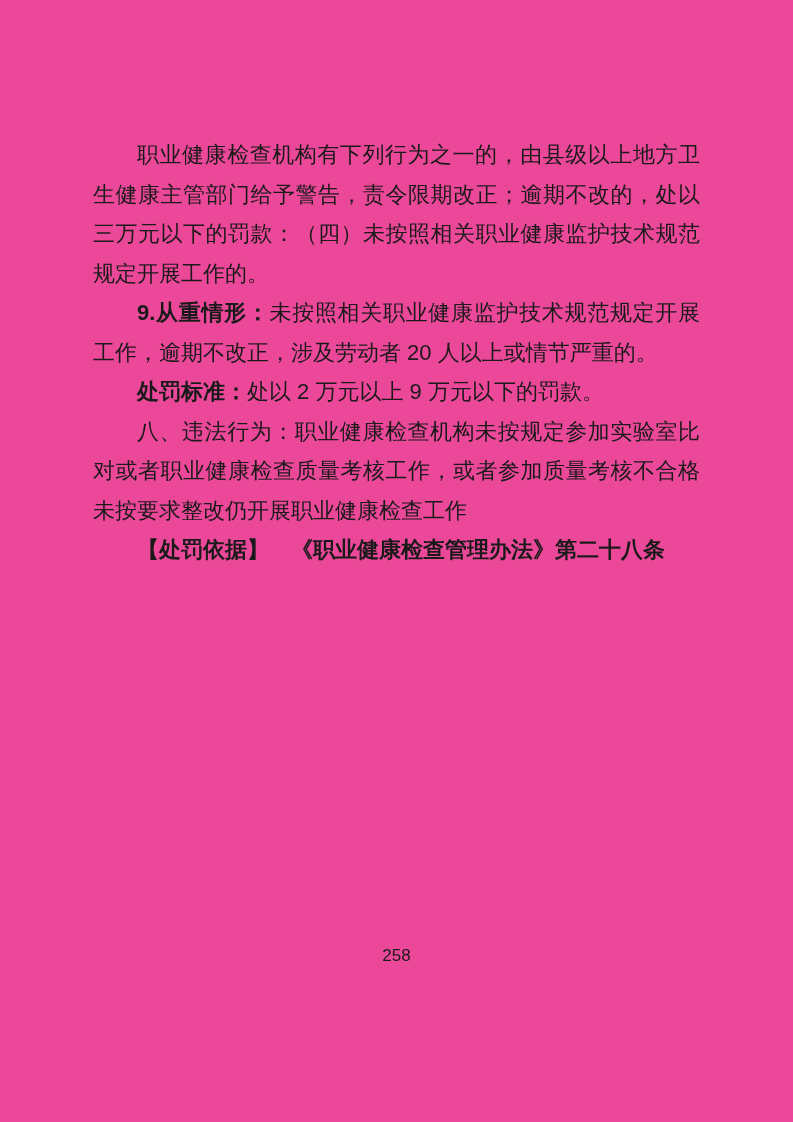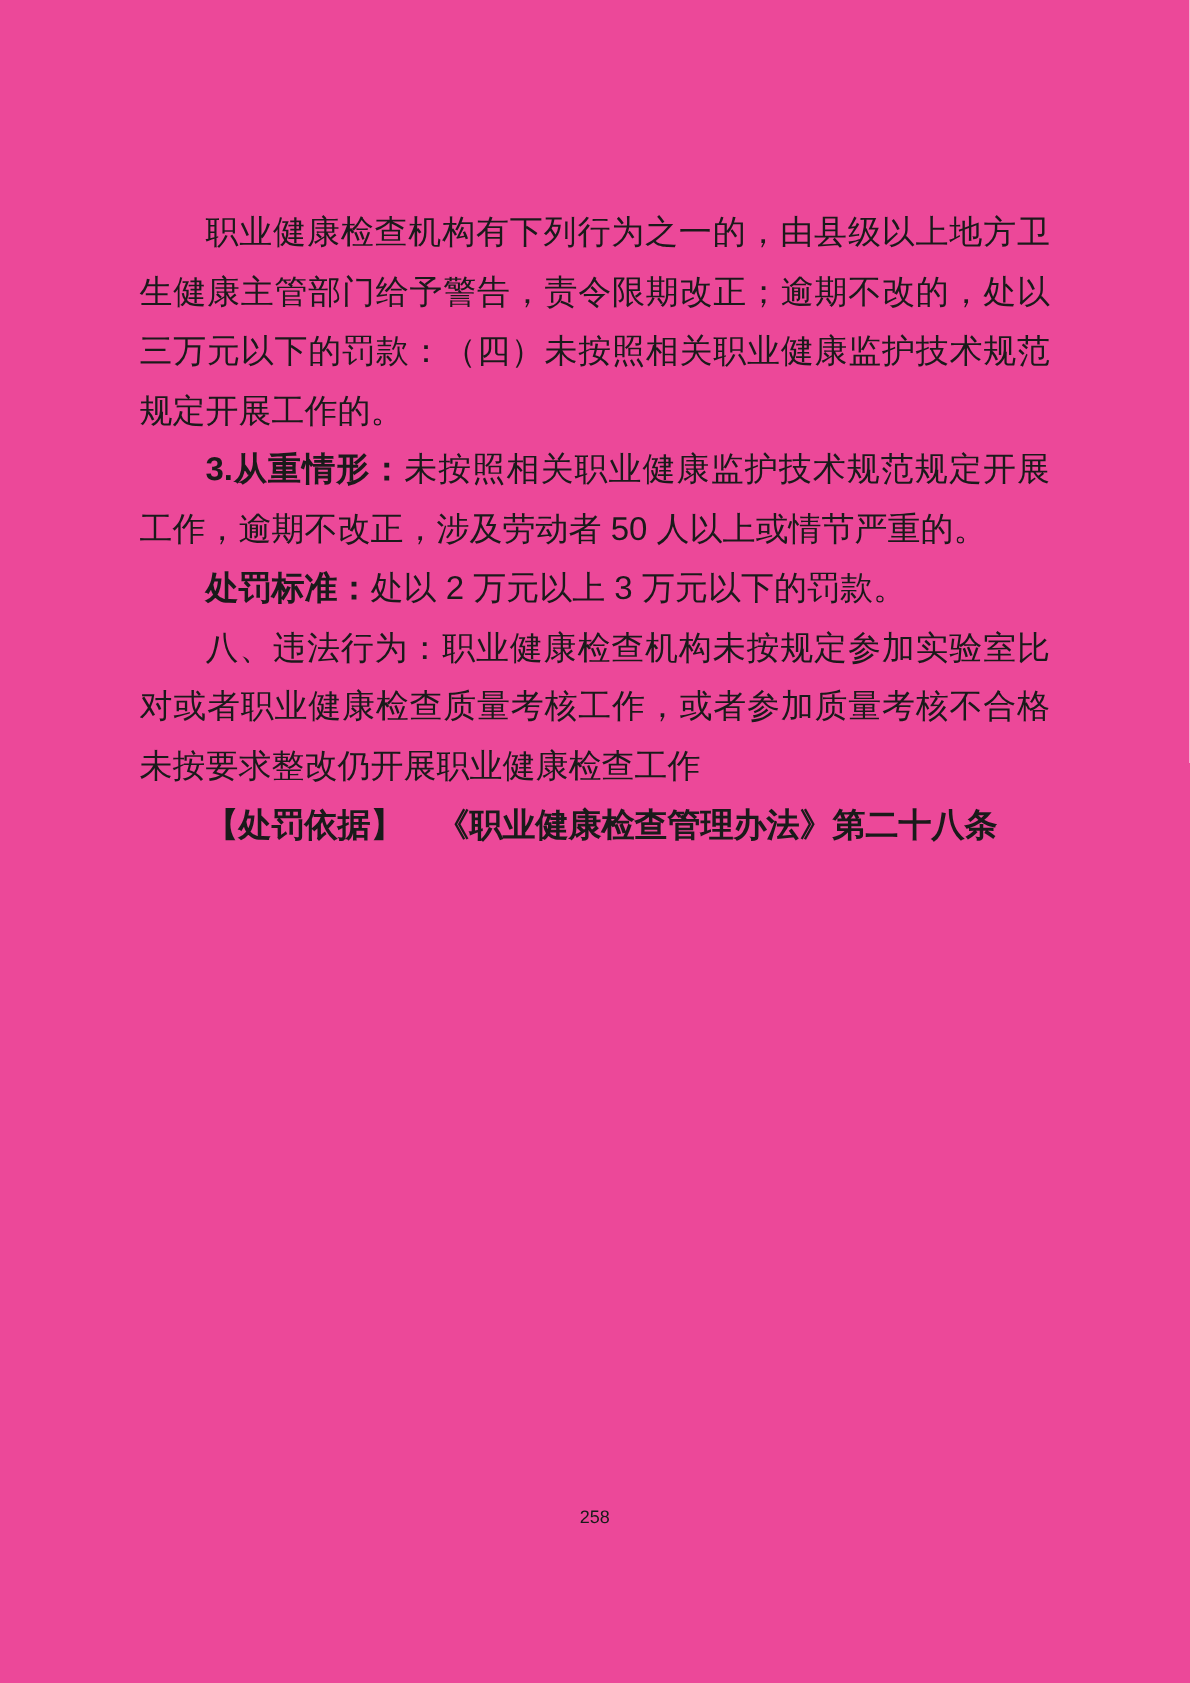--- a/index.html
+++ b/index.html
@@ -31,34 +31,34 @@
     text-indent: 2em;
   }
   .seg {
     font-weight: normal;
   }
   .seg-bold {
     font-weight: bold;
   }
   .page-number {
     position: absolute;
-    top: 999px;
+    top: 944px;
     left: 0;
     width: 793px;
     text-align: center;
-    font-size: 12px;
+    font-size: 17px;
     line-height: 24px;
     color: #1a1a1a;
   }
 </style>
 </head>
 <body>
 
 <div class="page">
   <div class="text-block" id="doc-body">
       <p><span class="seg">职业健康检查机构有下列行为之一的，由县级以上地方卫生健康主管部门给予警告，责令限期改正；逾期不改的，处以三万元以下的罚款：（四）未按照相关职业健康监护技术规范规定开展工作的。</span></p>
-      <p><span class="seg seg-bold">3.从重情形：</span><span class="seg">未按照相关职业健康监护技术规范规定开展工作，逾期不改正，涉及劳动者 50 人以上或情节严重的。</span></p>
-      <p><span class="seg seg-bold">处罚标准：</span><span class="seg">处以 2 万元以上 3 万元以下的罚款。</span></p>
+      <p><span class="seg seg-bold">9.从重情形：</span><span class="seg">未按照相关职业健康监护技术规范规定开展工作，逾期不改正，涉及劳动者 20 人以上或情节严重的。</span></p>
+      <p><span class="seg seg-bold">处罚标准：</span><span class="seg">处以 2 万元以上 9 万元以下的罚款。</span></p>
       <p><span class="seg">八、违法行为：职业健康检查机构未按规定参加实验室比对或者职业健康检查质量考核工作，或者参加质量考核不合格未按要求整改仍开展职业健康检查工作</span></p>
       <p><span class="seg seg-bold">【处罚依据】　《职业健康检查管理办法》第二十八条</span></p>
     </div>
   <div class="page-number">258</div>
 </div>
 
 </body></html>

